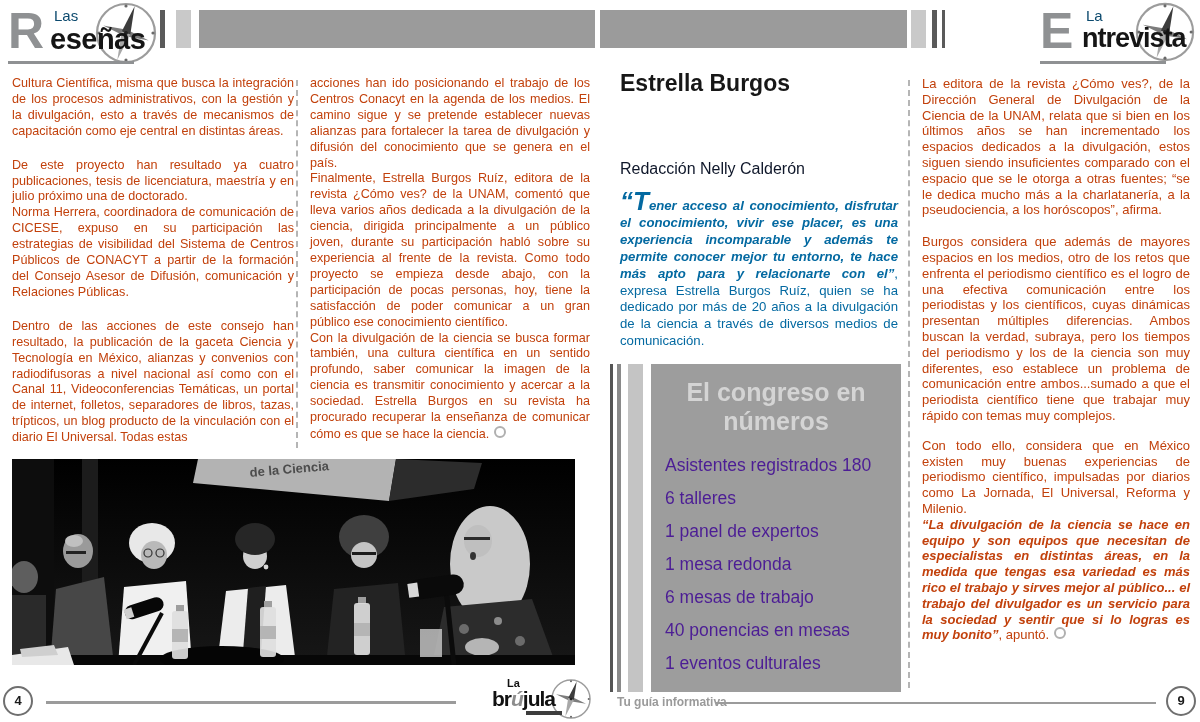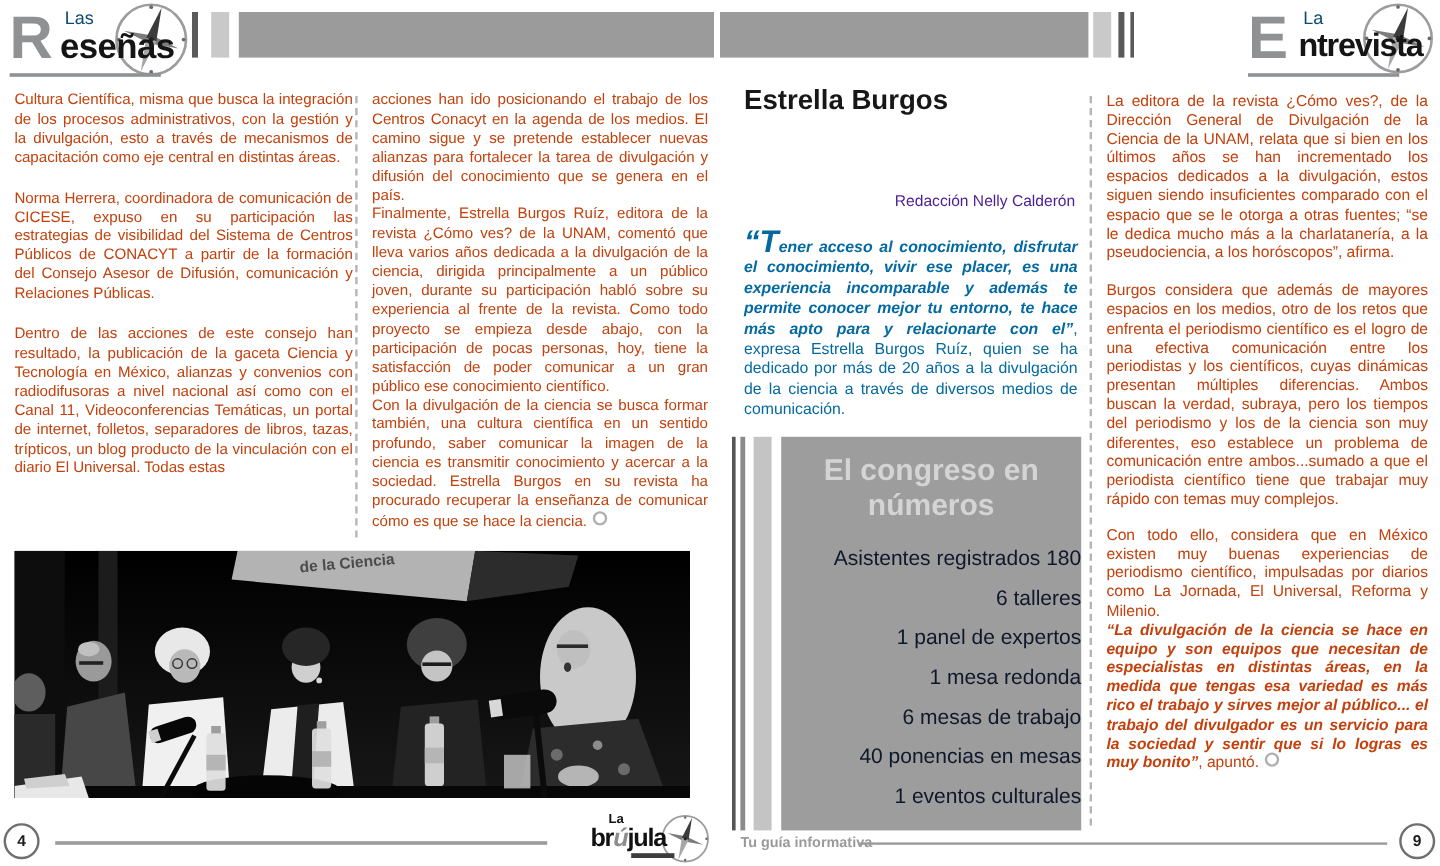--- a/index.html
+++ b/index.html
@@ -41,32 +41,32 @@
   .bi{font-weight:bold;font-style:italic;}
   .endmark{display:inline-block;width:8px;height:8px;border:2px solid #b0b0b0;border-radius:50%;margin-left:5px;vertical-align:baseline;}
 
   .divider-dashed{position:absolute;width:0;border-left:2px dashed #b5b5b5;}
   .dv1{left:296px;top:80px;height:368px;}
   .dv2{left:908px;top:80px;height:608px;}
 
   
   .art-title{position:absolute;left:620px;top:70px;width:278px;font-size:23px;font-weight:bold;color:#171717;}
   .art-subtitle{position:absolute;left:620px;top:102px;width:278px;font-size:19.5px;line-height:23.5px;font-weight:bold;color:#171717;}
-  .art-byline{position:absolute;left:620px;top:160px;width:276px;text-align:right;font-size:13px;color:#4c1d95;}
+  .art-byline{position:absolute;left:620px;top:160px;width:276px;font-size:16px;color:#0f172a;}
   .lead-quote{position:absolute;left:620px;top:188px;width:278px;font-size:13.2px;line-height:16.9px;text-align:justify;color:#0369a1;}
   .lead-initial{font-size:26px;font-weight:bold;font-style:italic;line-height:1;}
 
   
   .sbar{position:absolute;top:364px;height:328px;}
   .sb1{left:610px;width:3px;background:#555;}
   .sb2{left:617px;width:4px;background:#8a8a8a;}
   .sb3{left:628px;width:15px;background:#c4c4c4;}
   .stats-box{position:absolute;left:651px;top:364px;width:250px;height:328px;background:#9d9d9d;}
   .stats-title{margin:14px 8px 18px 8px;text-align:center;font-size:25px;line-height:29px;font-weight:bold;color:#d4d4d4;}
-  .stat{margin:0 0 11px 14px;font-size:17.5px;line-height:22px;color:#0f172a;text-align:right;}
+  .stat{margin:0 0 11px 14px;font-size:17.5px;line-height:22px;color:#4c1d95;}
 
   
   .photo{position:absolute;left:12px;top:459px;width:563px;height:206px;}
 
   
   .page-circle{position:absolute;top:686px;width:26px;height:26px;border:2px solid #6f6f6f;border-radius:50%;background:#fff;text-align:center;line-height:26px;font-size:13px;font-weight:bold;color:#1a1a1a;}
   .pc-left{left:3px;}
   .pc-right{left:1166px;}
   .fline{position:absolute;background:#9b9b9b;}
   .fl-left{left:46px;top:701px;width:410px;height:3px;}
@@ -122,20 +122,21 @@
         <use href="#compass"></use>
       </svg>
     <div class="big-initial">E</div>
     <div class="kicker">La</div>
     <div class="section-rest">ntrevista</div>
     <div class="section-underline"></div>
   </div>
 
   <div class="bodycol col1">
     <p class="gap18">Cultura Científica, misma que busca la integración de los procesos administrativos, con la gestión y la divulgación, esto a través de mecanismos de capacitación como eje central en distintas áreas.</p>
+    <p>De este proyecto han resultado ya cuatro publicaciones, tesis de licenciatura, maestría y en julio próximo una de doctorado.</p>
     <p class="gap18">Norma Herrera, coordinadora de comunicación de CICESE, expuso en su participación las estrategias de visibilidad del Sistema de Centros Públicos de CONACYT a partir de la formación del Consejo Asesor de Difusión, comunicación y Relaciones Públicas.</p>
     <p>Dentro de las acciones de este consejo han resultado, la publicación de la gaceta Ciencia y Tecnología en México, alianzas y convenios con radiodifusoras a nivel nacional así como con el Canal 11, Videoconferencias Temáticas, un portal de internet, folletos, separadores de libros, tazas, trípticos, un blog producto de la vinculación con el diario El Universal. Todas estas</p>
   </div>
 
   <div class="divider-dashed dv1"></div>
 
   <div class="bodycol col2">
     <p>acciones han ido posicionando el trabajo de los Centros Conacyt en la agenda de los medios. El camino sigue y se pretende establecer nuevas alianzas para fortalecer la tarea de divulgación y difusión del conocimiento que se genera en el país.</p>
     <p>Finalmente, Estrella Burgos Ruíz, editora de la revista ¿Cómo ves? de la UNAM, comentó que lleva varios años dedicada a la divulgación de la ciencia, dirigida principalmente a un público joven, durante su participación habló sobre su experiencia al frente de la revista. Como todo proyecto se empieza desde abajo, con la participación de pocas personas, hoy, tiene la satisfacción de poder comunicar a un gran público ese conocimiento científico.</p>
     <p><span>Con la divulgación de la ciencia se busca formar también, una cultura científica en un sentido profundo, saber comunicar la imagen de la ciencia es transmitir conocimiento y acercar a la sociedad. Estrella Burgos en su revista ha procurado recuperar la enseñanza de comunicar cómo es que se hace la ciencia.</span><span class="endmark"></span></p>

